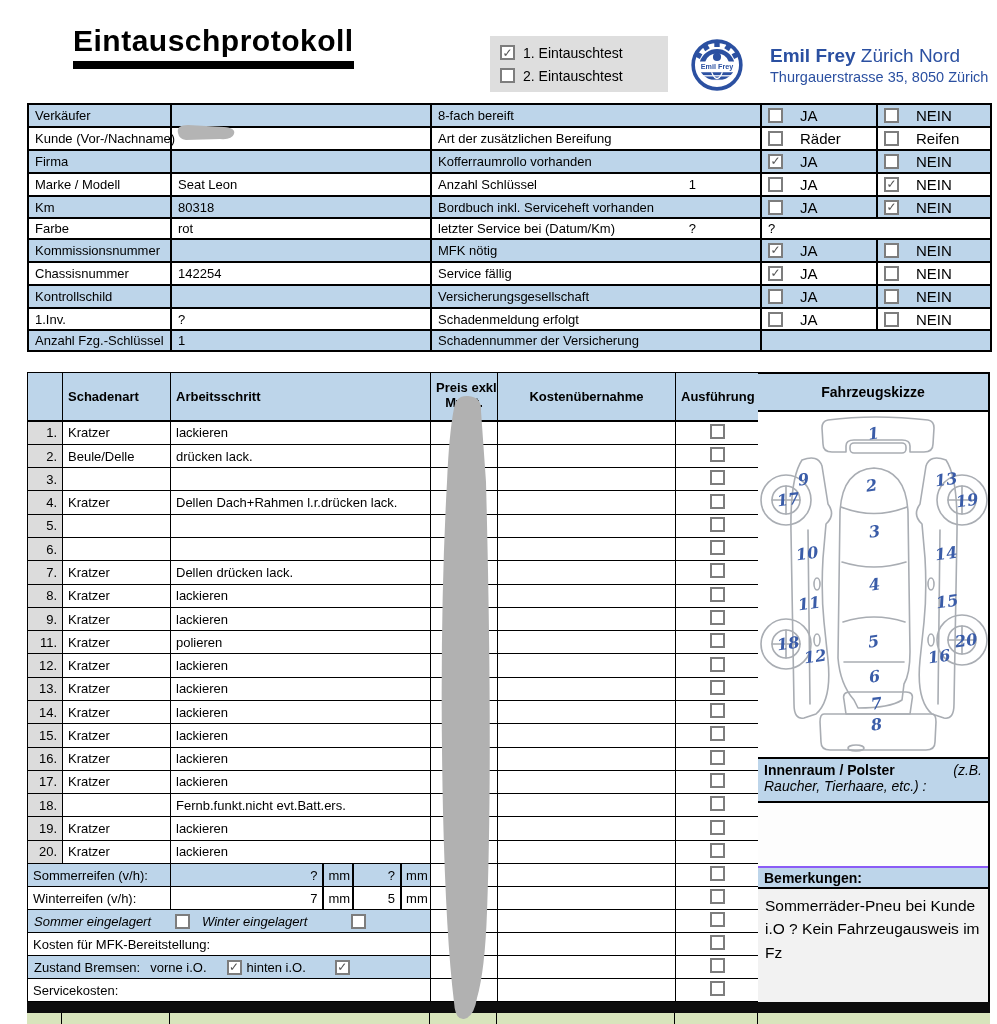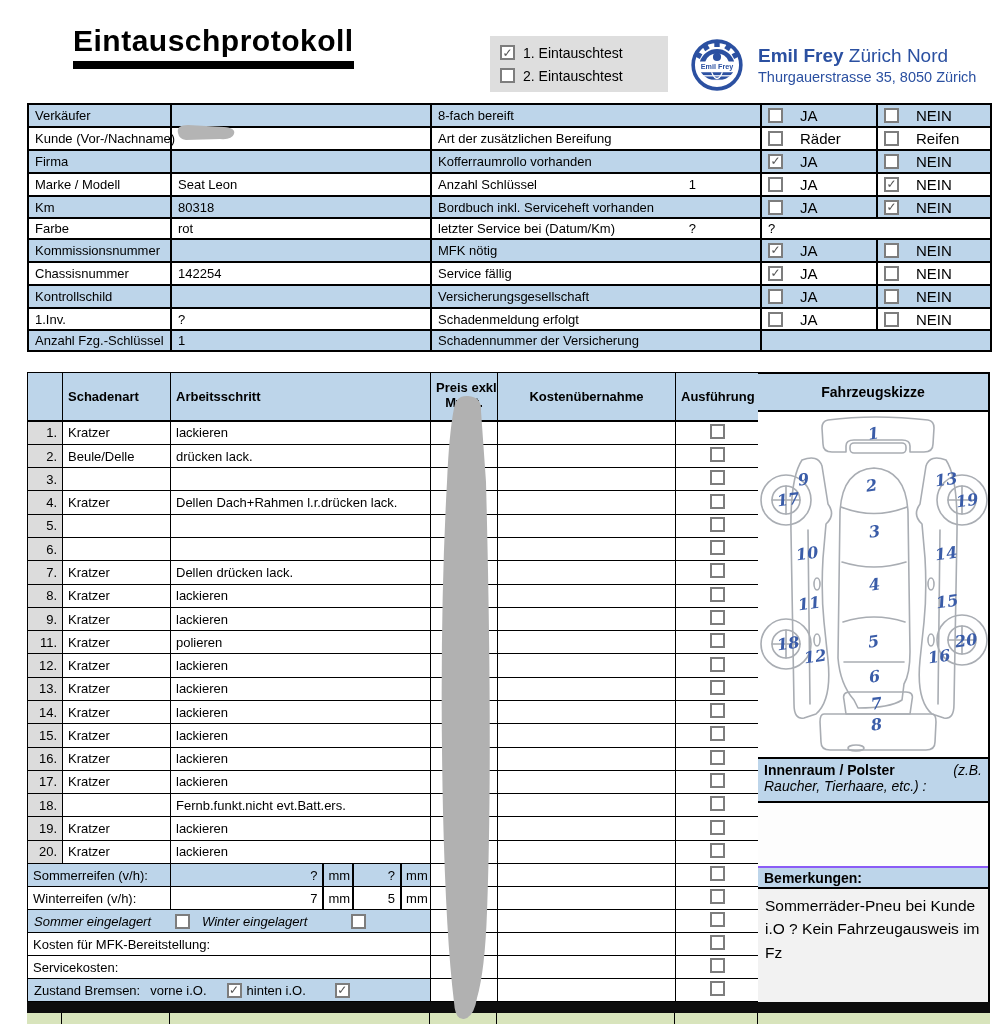--- a/index.html
+++ b/index.html
@@ -4,21 +4,21 @@
 <style>
   html,body{margin:0;padding:0;background:#fff;}
   .page{position:relative;width:997px;height:1024px;background:#fff;overflow:hidden;
         font-family:"Liberation Sans",sans-serif;color:#000;}
   
   .title{position:absolute;left:45px;top:24px;font-size:30px;font-weight:800;
          letter-spacing:.5px;border-bottom:8px solid #000000;padding-bottom:3px;margin-left:28px;}
   .testbox{position:absolute;left:490px;top:36px;width:178px;height:56px;background:#dedede;
            display:flex;flex-direction:column;justify-content:center;gap:7px;padding-left:10px;box-sizing:border-box;}
   .testrow{display:flex;align-items:center;gap:8px;font-size:14px;}
-  .brand{position:absolute;left:690px;top:38px;display:flex;align-items:center;gap:14px;}
+  .brand{position:absolute;left:690px;top:38px;display:flex;align-items:center;gap:26px;}
   .brandtxt{color:#2b50a1;line-height:1.25;}
   .brandname{font-size:19px;}
   .brandname b{font-weight:800;}
   .brandaddr{font-size:14.5px;}
   
   .cb{width:15px;height:15px;border:2px solid #7d7d7d;background:#fff;display:inline-flex;
       align-items:center;justify-content:center;font-size:12px;line-height:1;color:#555;
       box-sizing:border-box;flex:none;}
   
   table{border-collapse:collapse;table-layout:fixed;}
@@ -519,35 +519,35 @@
           <td></td>
         <td class="au"><span class="cb"></span></td>
       </tr>
       <tr style="height:23px;">
         <td colspan="3">Kosten für MFK-Bereitstellung:</td>
         <td></td>
           <td></td>
         <td class="au"><span class="cb"></span></td>
       </tr>
       <tr style="height:23px;">
-        <td colspan="3">Servicekosten:</td>
-        <td></td>
-          <td></td>
-        <td class="au"><span class="cb"></span></td>
-      </tr>
-      <tr style="height:23px;">
         <td colspan="3" class="blue p0">
             <div class="inlinerow" style="padding-left:6px;">
           <span>Zustand Bremsen:</span>
           <span style="margin-left:10px;">vorne i.O.</span>
           <span class="cb" style="margin-left:20px;">✓</span>
           <span style="margin-left:5px;">hinten i.O.</span>
           <span class="cb" style="margin-left:29px;">✓</span>
         </div>
           </td>
+        <td></td>
+          <td></td>
+        <td class="au"><span class="cb"></span></td>
+      </tr>
+      <tr style="height:23px;">
+        <td colspan="3">Servicekosten:</td>
         <td></td>
           <td></td>
         <td class="au"><span class="cb"></span></td>
       </tr>
     </tbody>
   </table>
 
   <div class="rcol">
     <div class="skhead">Fahrzeugskizze</div>
     <div class="sketch">

